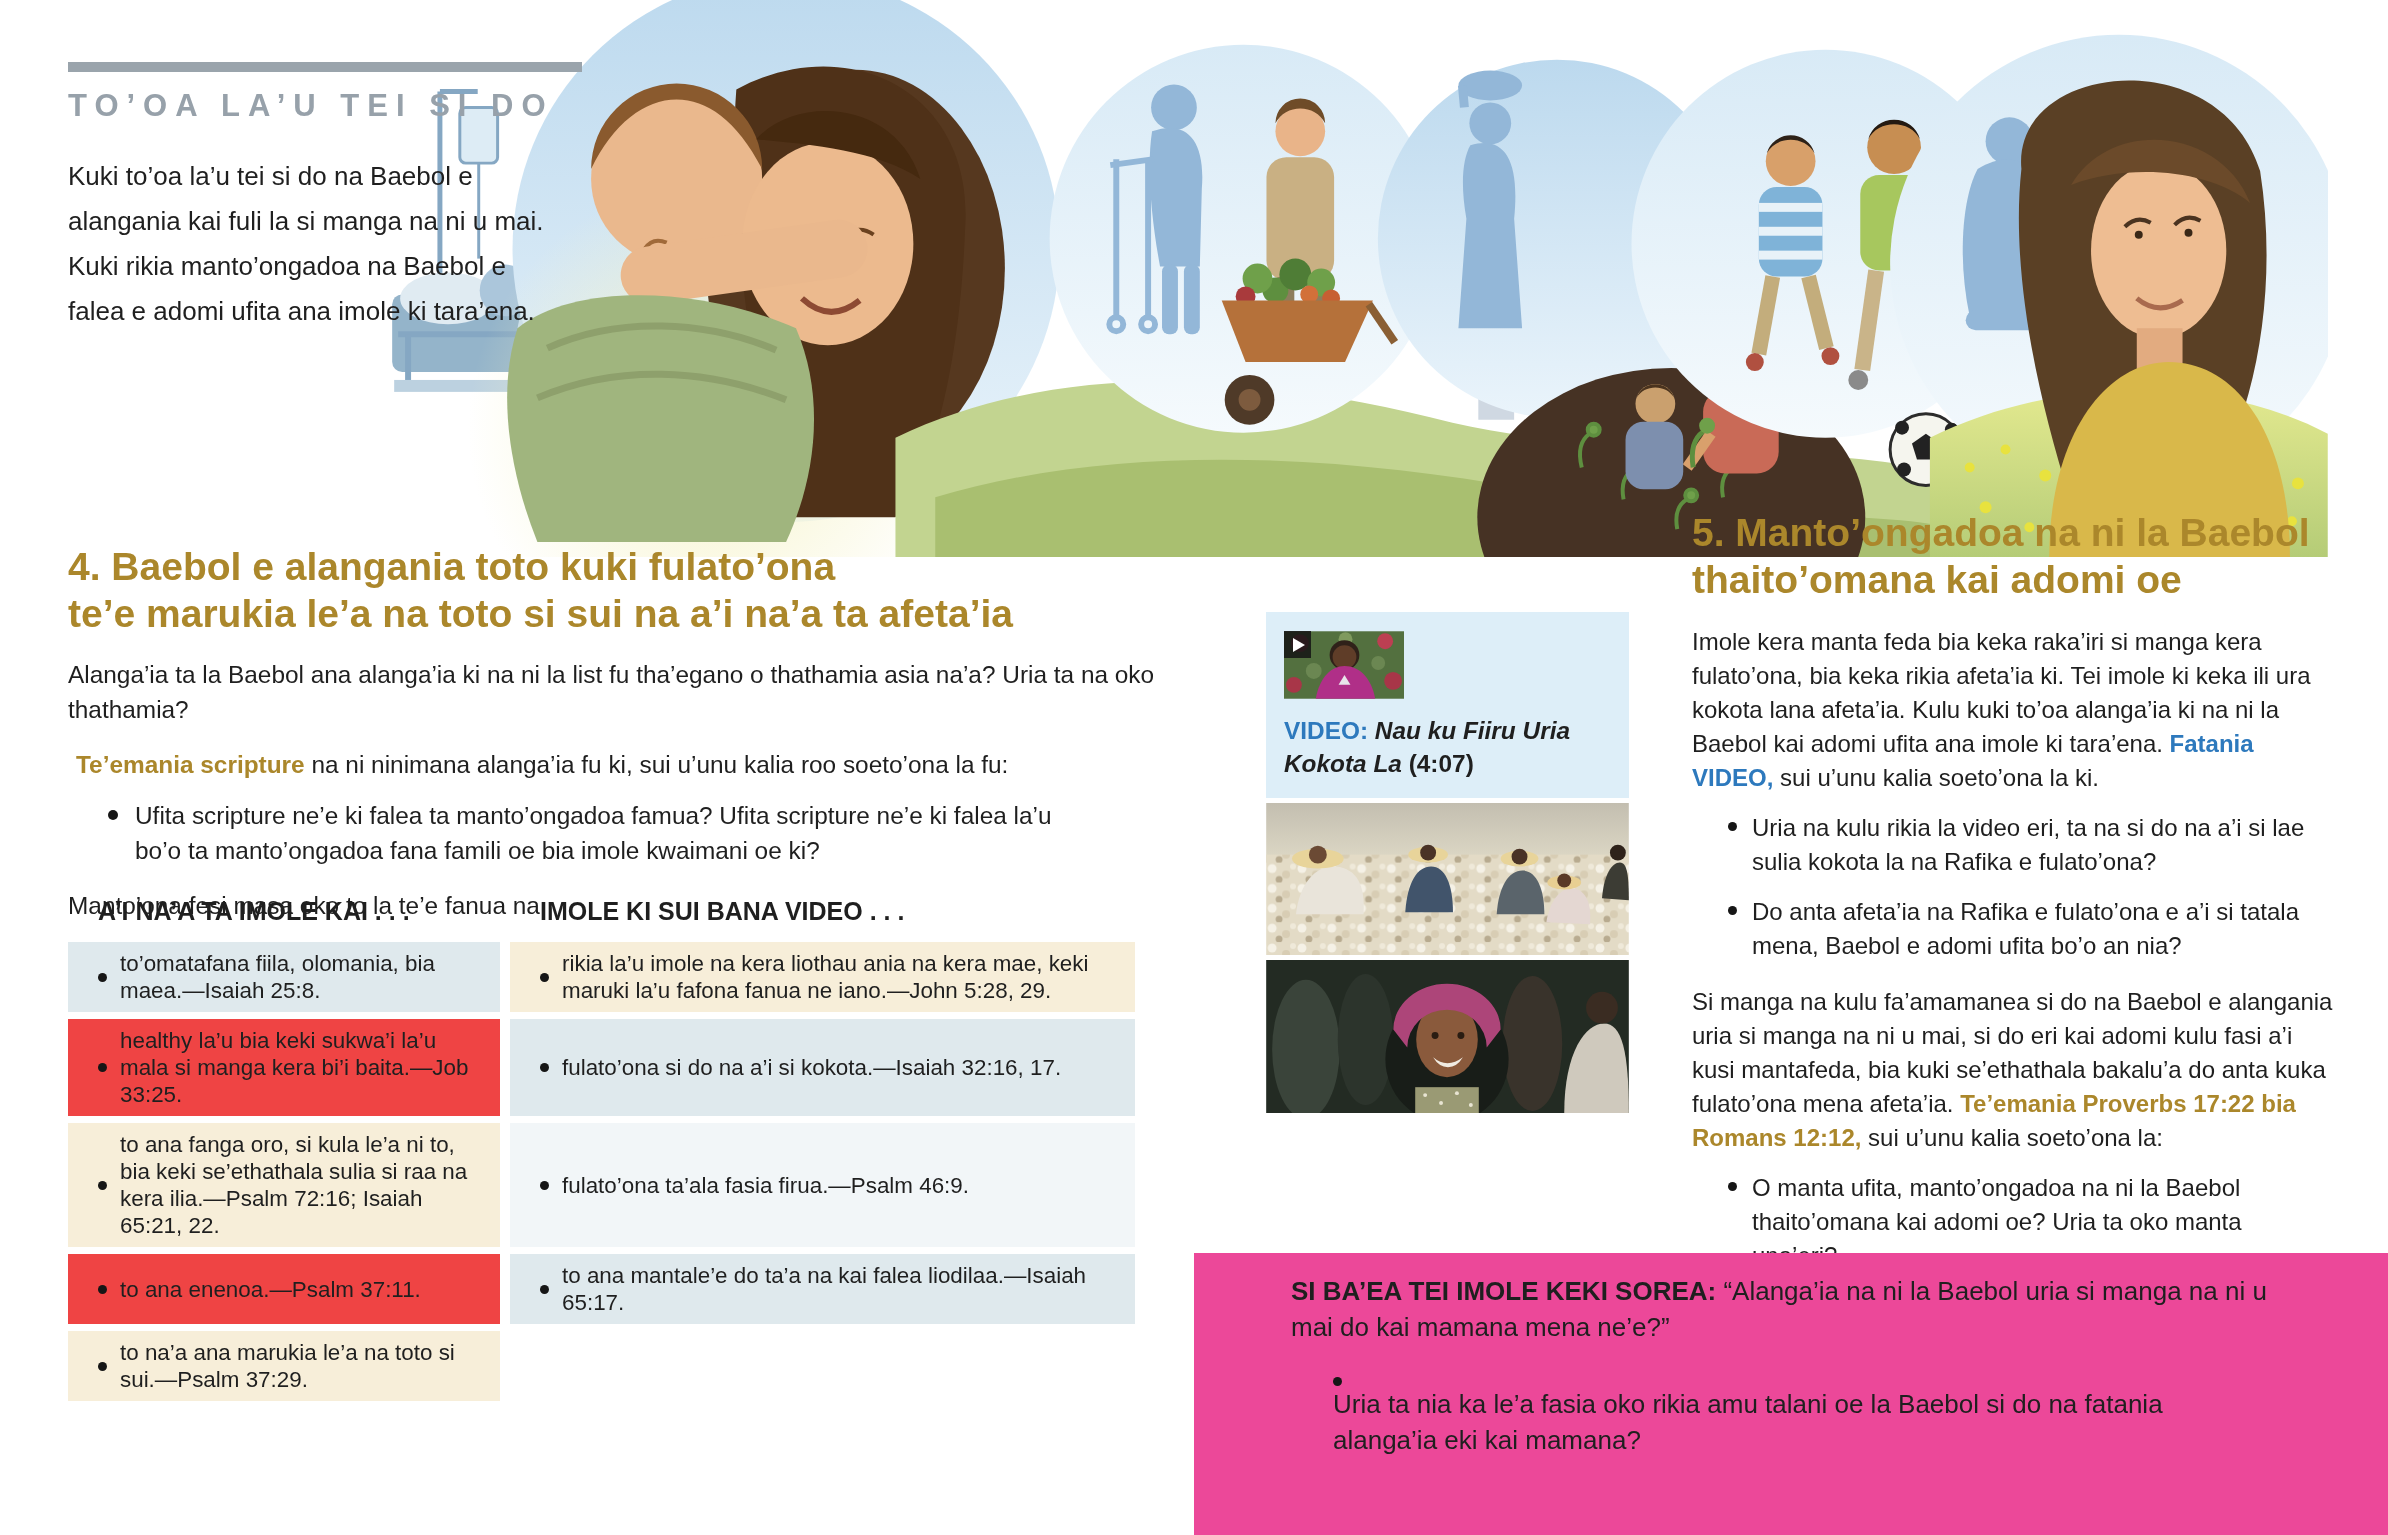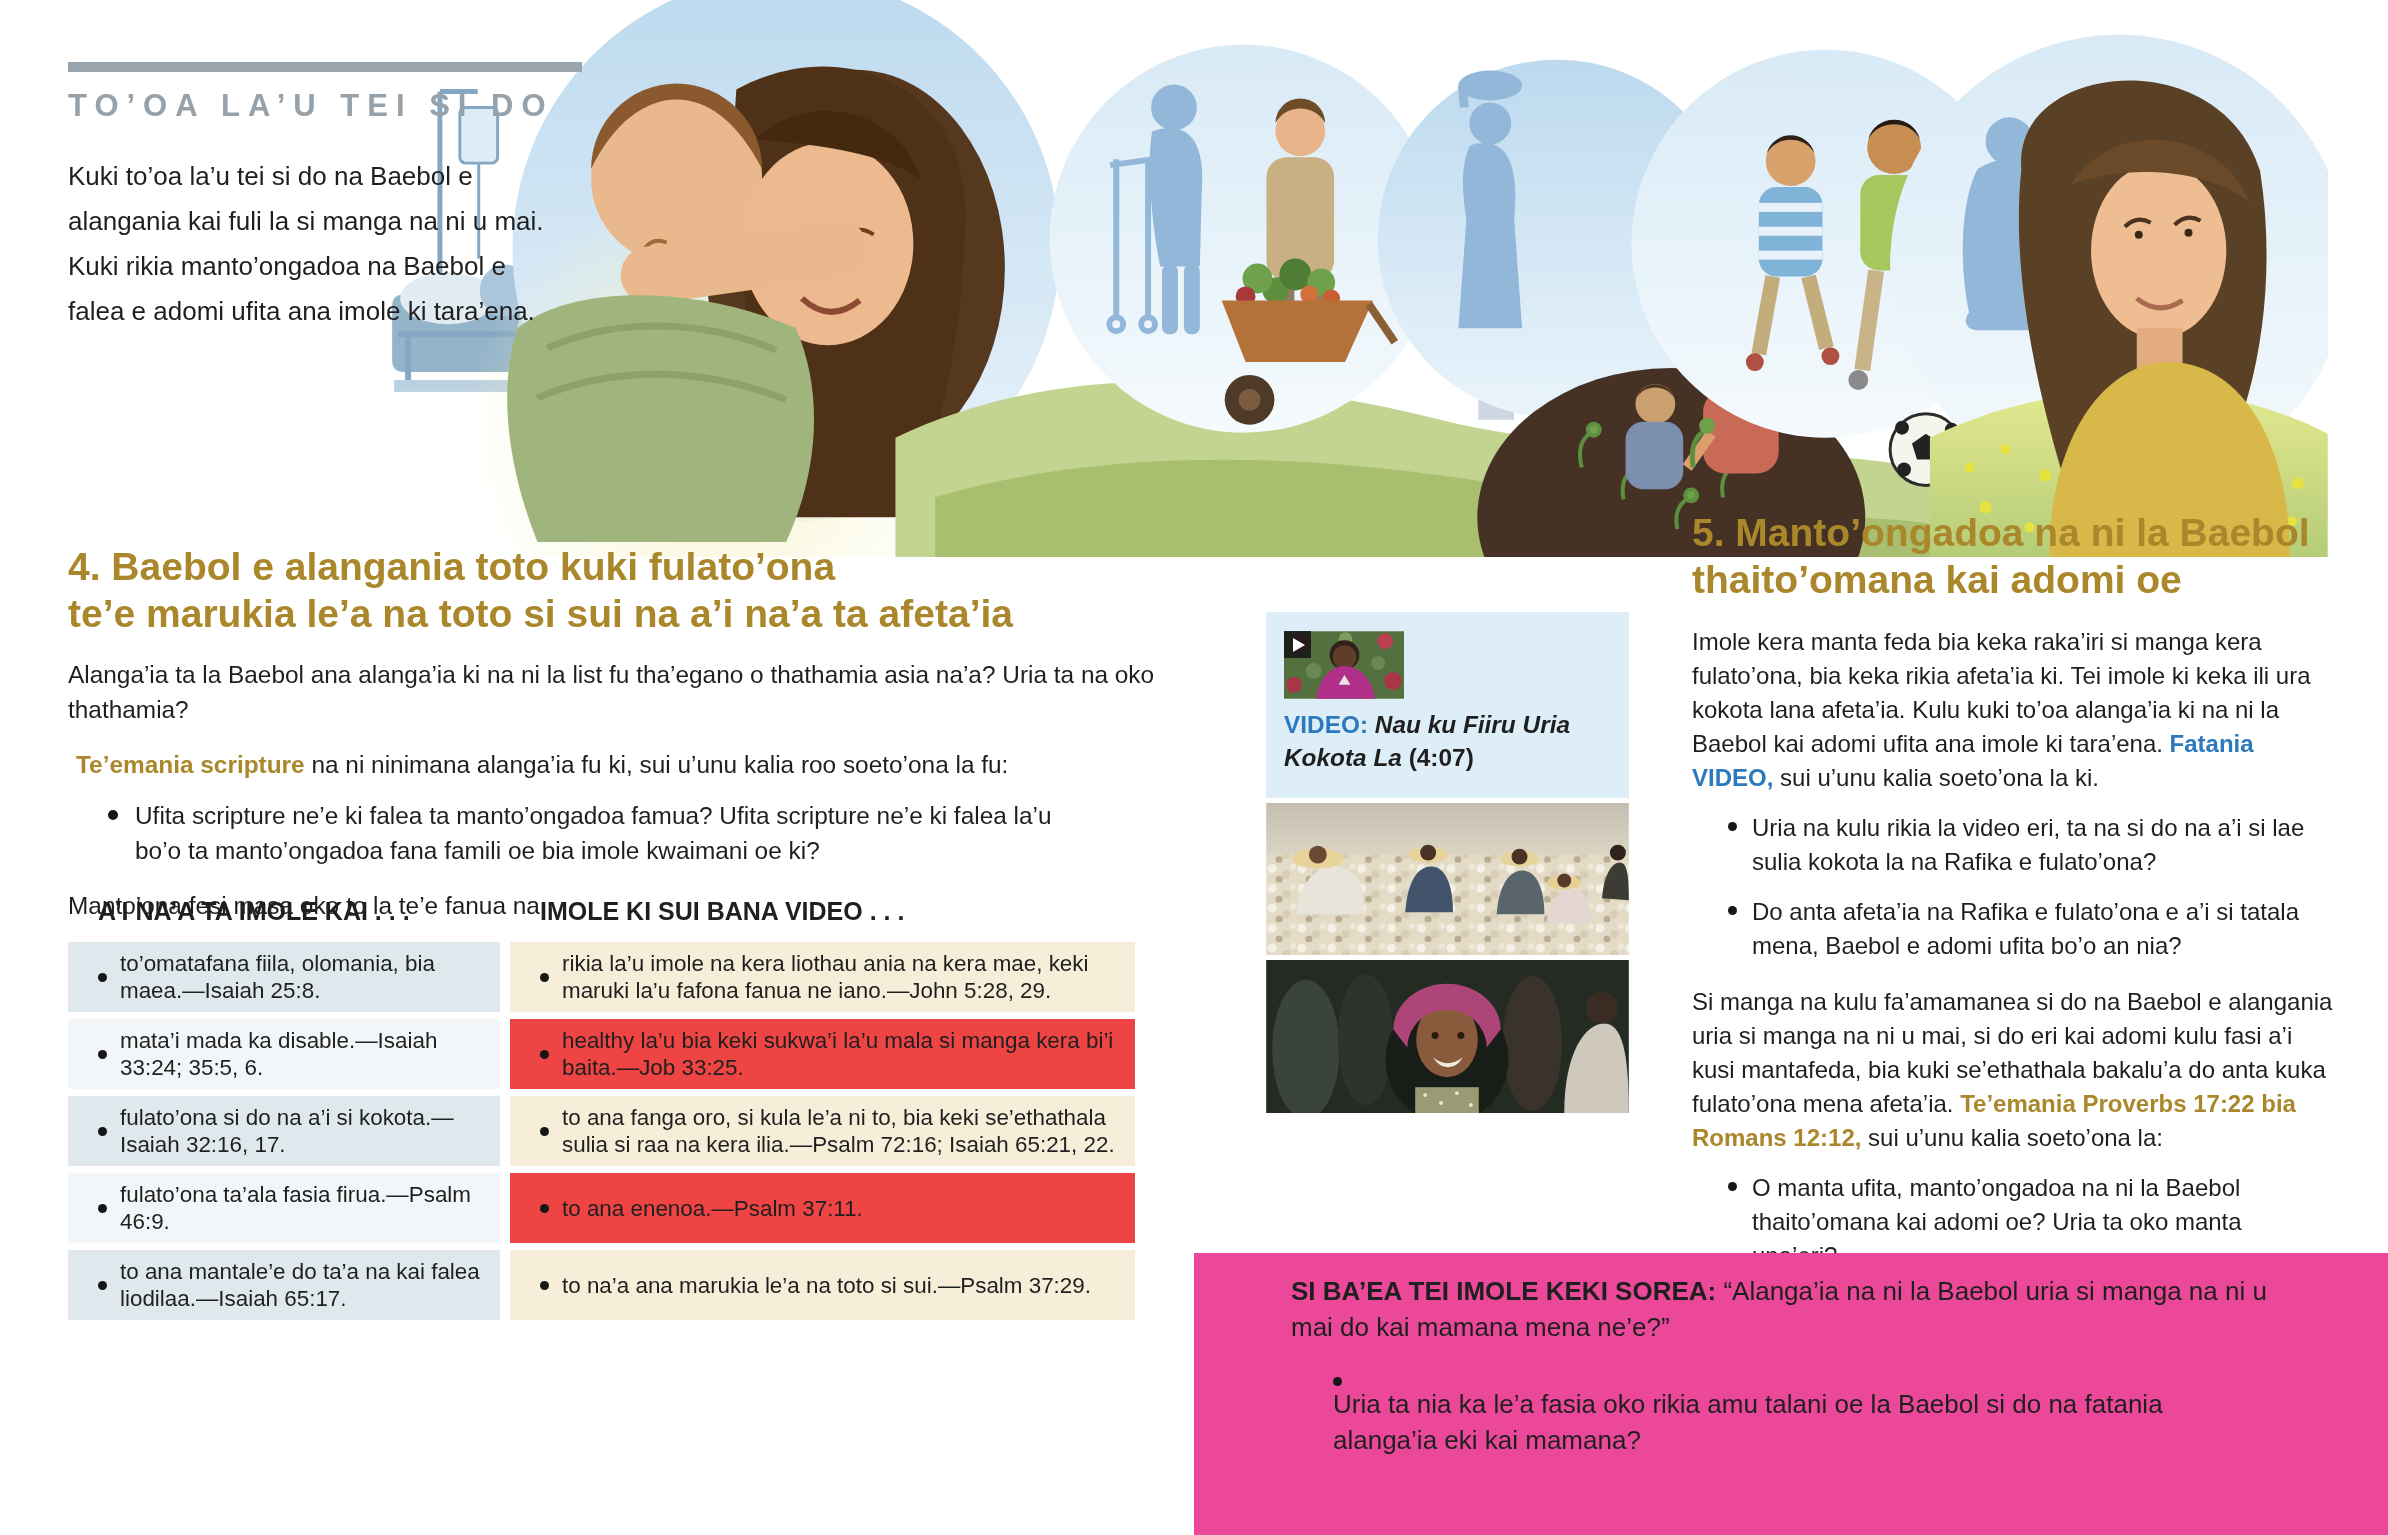--- a/index.html
+++ b/index.html
@@ -38,21 +38,21 @@
   .c-cream-lt{background:#ef4444;}
 
   
   #media-col{left:1266px;top:612px;width:363px;}
   .video-box{background:#ddeef8;height:186px;box-sizing:border-box;padding:19px 18px;}
   .thumb{position:relative;width:120px;height:68px;cursor:pointer;}
   .thumb svg{display:block;}
   .play{position:absolute;left:0;top:0;width:27px;height:27px;background:rgba(22,22,22,.88);
         display:flex;align-items:center;justify-content:center;}
   .play-tri{width:0;height:0;border-left:12px solid #fff;border-top:7px solid transparent;border-bottom:7px solid transparent;margin-left:3px;}
-  .vid-caption{margin-top:9px;font-size:24.4px;line-height:33px;}
+  .vid-caption{margin-top:15px;font-size:24.4px;line-height:33px;}
   .vid-label{color:#2d79bd;font-weight:bold;}
   .vid-title{font-style:italic;font-weight:bold;}
   .vid-dur{font-weight:bold;}
   .photo{display:block;margin-top:5px;}
   .photo svg{display:block;}
 
   
   #section5{left:1692px;top:509px;width:647px;}
   .s5-para{margin-top:22px;font-size:24px;line-height:34px;}
   .s5-bullet{display:flex;margin-top:16px;padding-left:36px;}
@@ -307,24 +307,20 @@
     <div class="tbl-rows">
       <div class="cell c-blue">
           <span class="dot"></span>
           <span>to’omatafana fiila, olomania, bia maea.—Isaiah 25:8.</span>
         </div>
       <div class="cell c-cream">
           <span class="dot"></span>
           <span>rikia la’u imole na kera liothau ania na kera mae, keki maruki la’u fafona fanua ne iano.—John 5:28, 29.</span>
         </div>
 
-      <div class="cell c-blue-lt">
-          <span class="dot"></span>
-          <span>mata’i mada ka disable.—Isaiah 33:24; 35:5, 6.</span>
-        </div>
       <div class="cell c-cream-lt">
           <span class="dot"></span>
           <span>healthy la’u bia keki sukwa’i la’u mala si manga kera bi’i baita.—Job 33:25.</span>
         </div>
 
       <div class="cell c-blue">
           <span class="dot"></span>
           <span>fulato’ona si do na a’i si kokota.—Isaiah 32:16, 17.</span>
         </div>
       <div class="cell c-cream">

